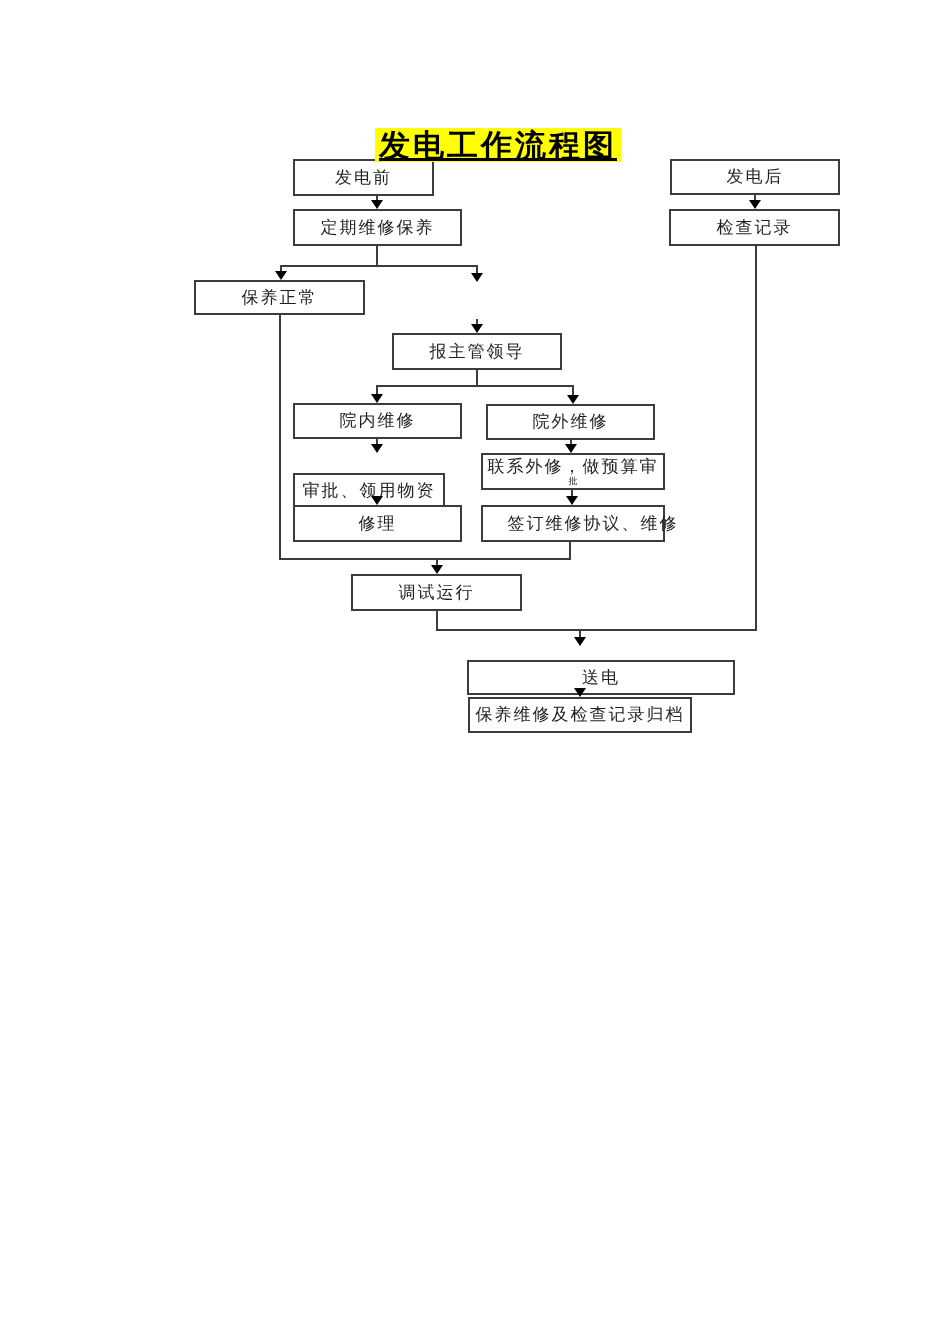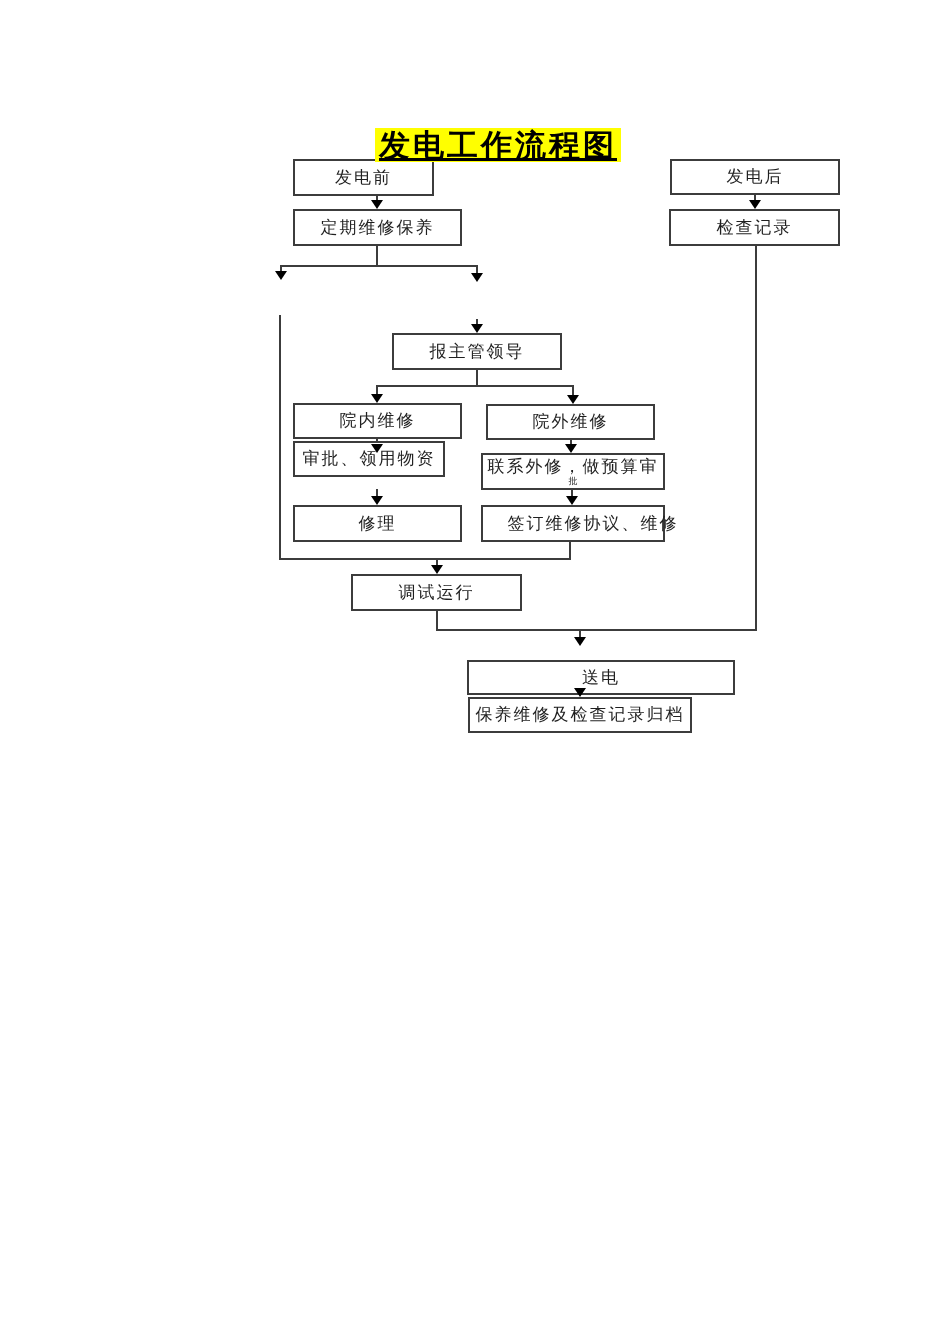--- a/index.html
+++ b/index.html
@@ -82,35 +82,38 @@
   </div>
 
   <div class="node" style="left:293px;top:209px;width:169px;height:37px;">
     <span>定期维修保养</span>
   </div>
 
   <div class="node" style="left:669px;top:209px;width:171px;height:37px;">
     <span>检查记录</span>
   </div>
 
+  <div class="node" style="left:194px;top:280px;width:171px;height:35px;">
+    <span>保养正常</span>
+  </div>
 
 
   <div class="node" style="left:392px;top:333px;width:170px;height:37px;">
     <span>报主管领导</span>
   </div>
 
   <div class="node" style="left:293px;top:403px;width:169px;height:36px;">
     <span>院内维修</span>
   </div>
 
   <div class="node" style="left:486px;top:404px;width:169px;height:36px;">
     <span>院外维修</span>
   </div>
 
-  <div class="node" style="left:293px;top:441px;width:152px;height:36px;">
+  <div class="node" style="left:293px;top:473px;width:152px;height:36px;">
     <span>审批、领用物资</span>
   </div>
 
   <div class="node" style="left:481px;top:453px;width:184px;height:37px;">
     <span>联系外修，做预算审</span>
     <span class="tiny">批</span>
   </div>
 
   <div class="node" style="left:293px;top:505px;width:169px;height:37px;">
     <span>修理</span>

